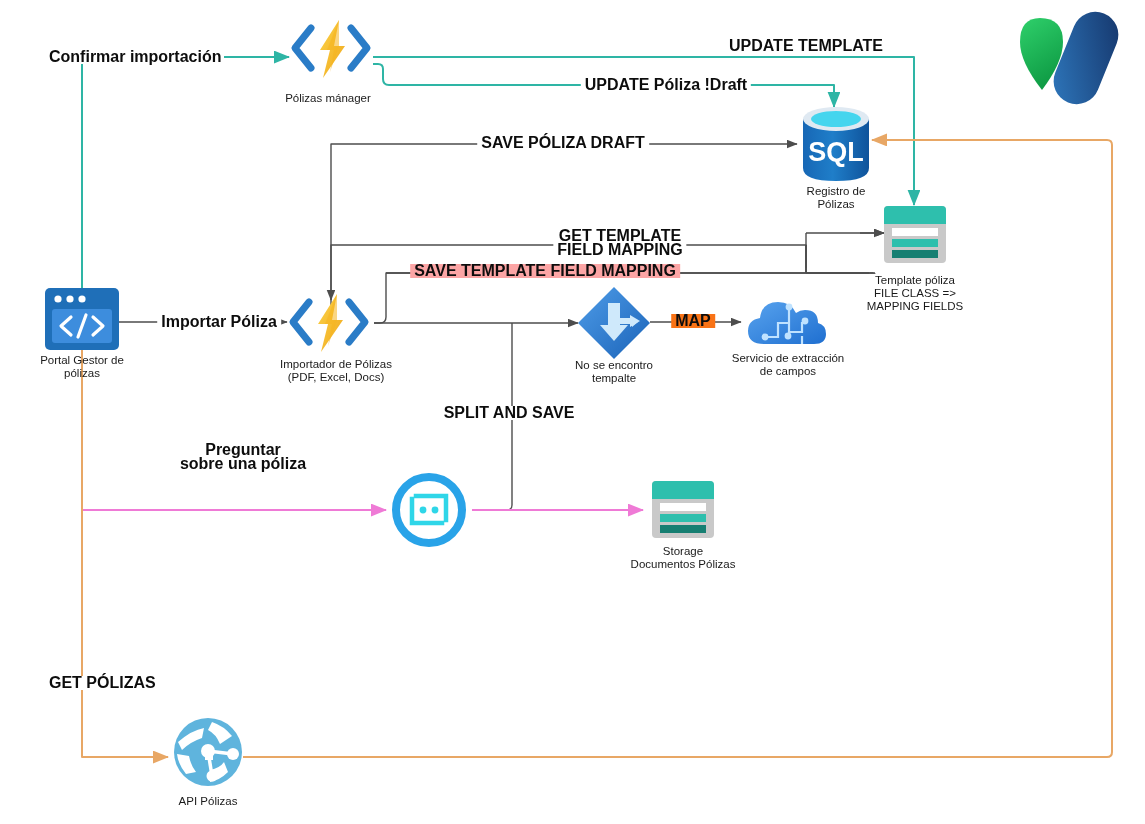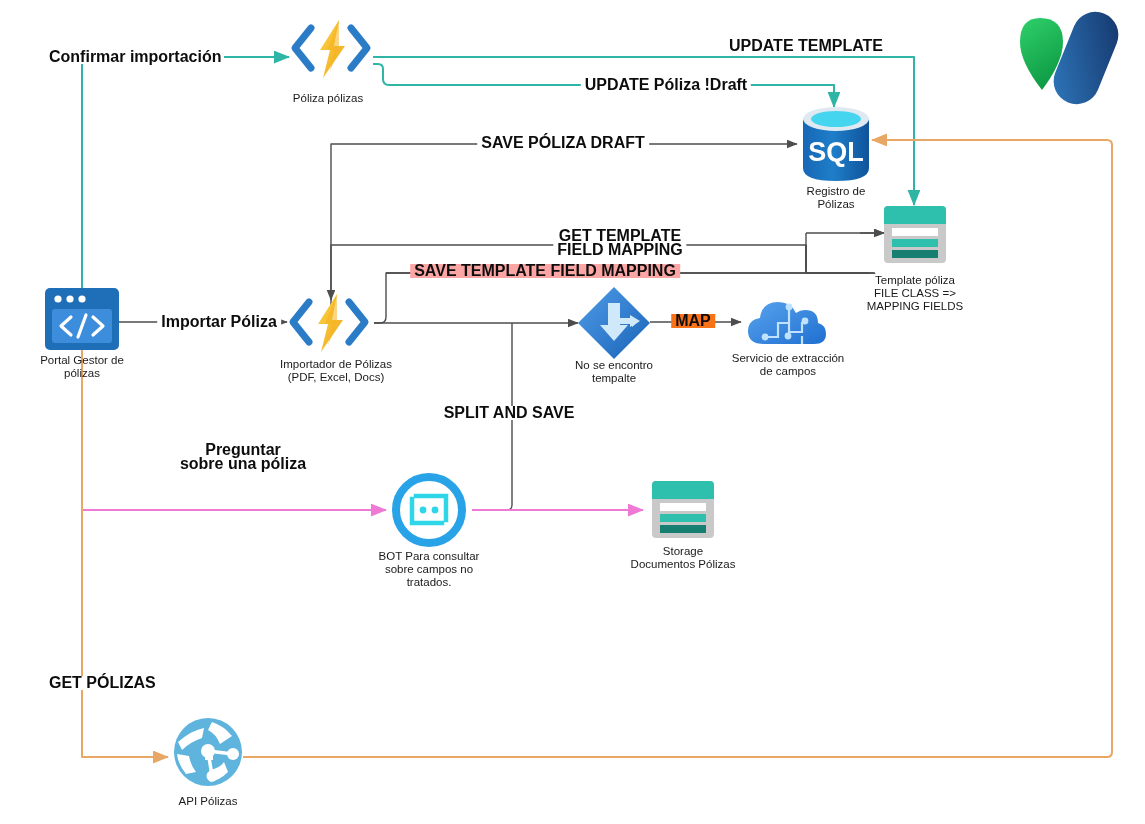--- a/index.html
+++ b/index.html
@@ -226,21 +226,21 @@
       <path d="M1040,18 Q1063,18 1063,42 Q1063,62 1042,90 Q1020,62 1020,42 Q1020,18 1040,18 Z" fill="url(#gLogoG)"></path>
       <rect x="1063" y="10" width="46" height="96" rx="23" fill="url(#gLogoB)" transform="rotate(22 1086 58)"></rect>
     </g>
   </svg>
 
   <div class="node" style="left:22px;top:350px;width:120px;">
     <div class="cap">Portal Gestor de
 pólizas</div>
   </div>
   <div class="node" style="left:268px;top:88px;width:120px;">
-    <div class="cap">Póliza pólizas</div>
+    <div class="cap">Pólizas mánager</div>
   </div>
   <div class="node" style="left:261px;top:354px;width:150px;">
     <div class="cap">Importador de Pólizas
 (PDF, Excel, Docs)</div>
   </div>
   <div class="node" style="left:786px;top:181px;width:100px;">
     <div class="cap">Registro de
 Pólizas</div>
   </div>
   <div class="node" style="left:855px;top:270px;width:120px;">
@@ -248,25 +248,20 @@
 FILE CLASS =&gt;
 MAPPING FIELDS</div>
   </div>
   <div class="node" style="left:554px;top:355px;width:120px;">
     <div class="cap">No se encontro
 tempalte</div>
   </div>
   <div class="node" style="left:713px;top:348px;width:150px;">
     <div class="cap">Servicio de extracción
 de campos</div>
-  </div>
-  <div class="node" style="left:364px;top:546px;width:130px;">
-    <div class="cap">BOT Para consultar
-sobre campos no
-tratados.</div>
   </div>
   <div class="node" style="left:623px;top:541px;width:120px;">
     <div class="cap">Storage
 Documentos Pólizas</div>
   </div>
   <div class="node" style="left:158px;top:791px;width:100px;">
     <div class="cap">API Pólizas</div>
   </div>
 
   <div class="elabel lft" style="left:46px;top:50px;background:#fff;padding:0 3px;">Confirmar importación</div>

